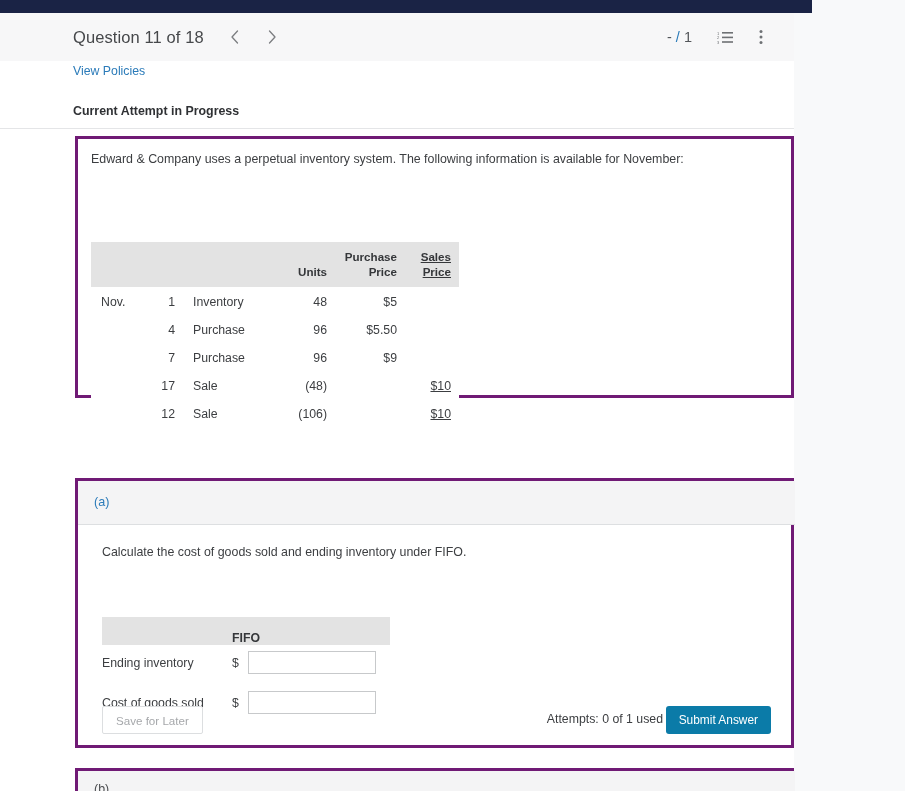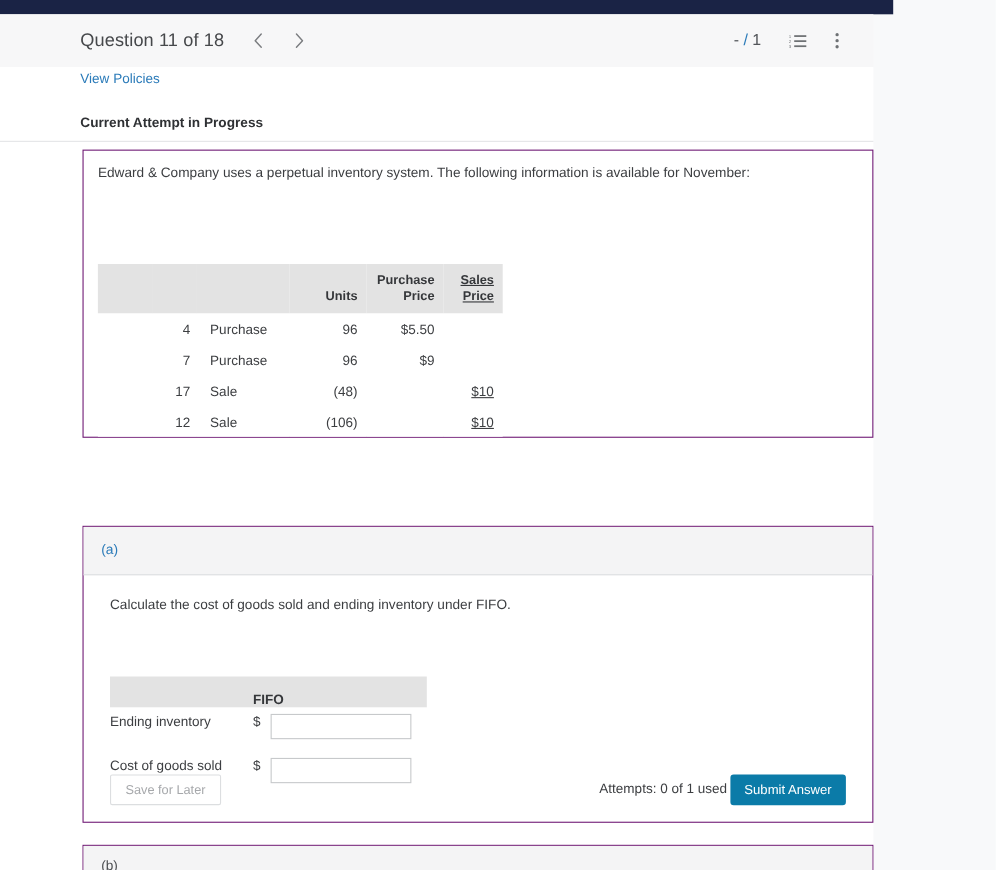--- a/index.html
+++ b/index.html
@@ -107,21 +107,21 @@
     left: 0; top: 67px;
     width: 794px;
     height: 1px;
     background: #e4e5e7;
   }
 
   
   .card {
     position: absolute;
     background: #ffffff;
-    border: 1px solid #701a75;
+    border: 3px solid #701a75;
     box-sizing: border-box;
     padding-left: 44px;
   }
 
   
   .card-problem {
     left: 75px; top: 75px;
     width: 719px; height: 262px;
   }
   .problem-text {
@@ -201,20 +201,21 @@
   }
   .fifo-head span {
     font-size: 12.3px;
     font-weight: bold;
     color: #35373a;
   }
   .ans-row {
     position: absolute;
     left: 24px;
     display: flex;
+    align-items: center;
   }
   .ans-row.r1 { top: 126px; }
   .ans-row.r2 { top: 166px; }
   .ans-label {
     width: 130px;
     font-size: 12.3px;
     color: #3c3e41;
   }
   .dollar {
     width: 16px;
@@ -365,20 +366,28 @@
               <span>Price</span>
             </td>
             <td class="c-sprice">
               <span>Sales</span><br>
               <span>Price</span>
             </td>
           </tr>
         </thead>
         <tbody>
           <tr>
+            <td class="c-month">Nov.</td>
+            <td class="c-day">1</td>
+            <td class="c-desc">Inventory</td>
+            <td class="c-units">48</td>
+            <td class="c-pprice">$5</td>
+            <td class="c-sprice"></td>
+          </tr>
+          <tr>
             <td class="c-month"></td>
             <td class="c-day">4</td>
             <td class="c-desc">Purchase</td>
             <td class="c-units">96</td>
             <td class="c-pprice">$5.50</td>
             <td class="c-sprice"></td>
           </tr>
           <tr>
             <td class="c-month"></td>
             <td class="c-day">7</td>

